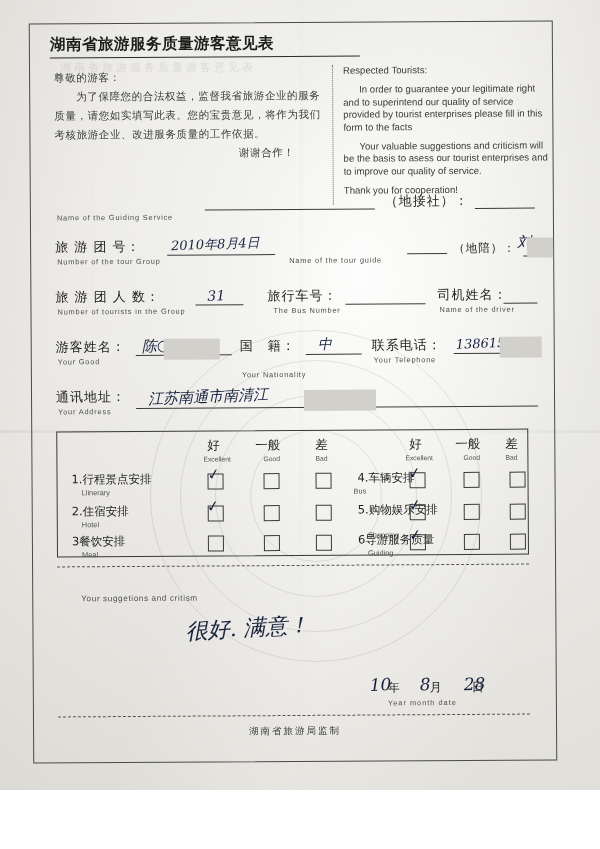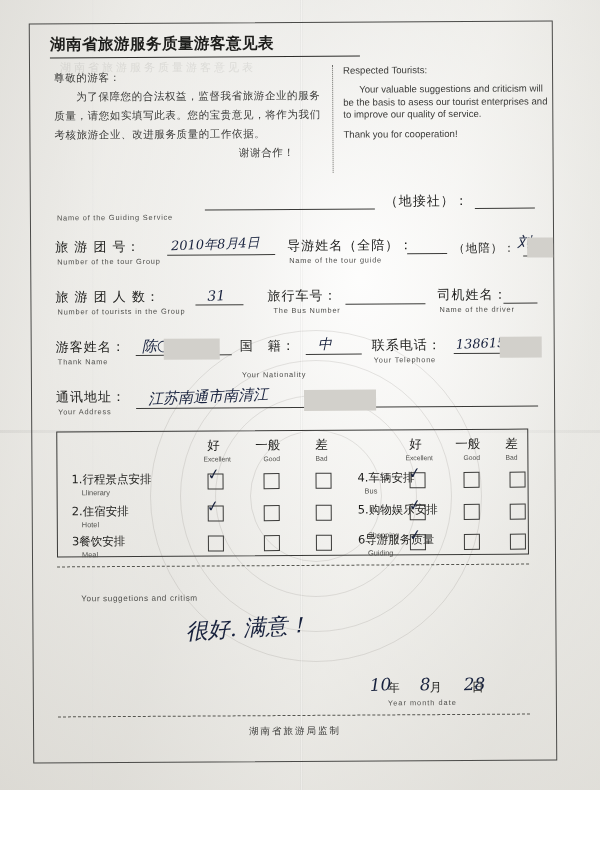--- a/index.html
+++ b/index.html
@@ -131,38 +131,38 @@
     <div class="title zh">湖南省旅游服务质量游客意见表</div>
 
     <div class="preface zh">
       <span>尊敬的游客：</span>
       <span class="ind">为了保障您的合法权益，监督我省旅游企业的服务质量，请您如实填写此表。您的宝贵意见，将作为我们考核旅游企业、改进服务质量的工作依据。</span>
       <span class="sign">谢谢合作！</span>
     </div>
 
     <div class="eng">
       <p>Respected Tourists:</p>
+      <p class="ind">In order to guarantee your legitimate right and to superintend our quality of service provided by tourist enterprises please fill in this form to the facts</p>
       <p class="ind">Your valuable suggestions and criticism will be the basis to asess our tourist enterprises and to improve our quality of service.</p>
       <p>Thank you for cooperation!</p>
     </div>
 
     <div class="row" style="top:168px;">
       <span class="fsub" style="left:2px;top:19px;">Name   of   the   Guiding   Service</span>
       <span class="uline" style="left:150px;top:16px;width:170px;"></span>
       <span class="flabel zh" style="left:330px;top:0;">（地接社）：</span>
       <span class="uline" style="left:420px;top:16px;width:60px;"></span>
     </div>
 
     <div class="row" style="top:212px;">
       <span class="flabel zh" style="left:0;top:0;">旅 游 团 号：</span>
       <span class="fsub" style="left:2px;top:19px;">Number of the tour Group</span>
       <span class="uline" style="left:112px;top:17px;width:108px;"></span>
       <span class="hw" style="left:116px;top:-2px;font-size:13px;">2010年8月4日</span>
 
-      <span class="flabel zh" style="left:232px;top:0;">导游姓名（全陪）：</span>
       <span class="fsub" style="left:234px;top:19px;">Name    of    the    tour    guide</span>
       <span class="uline" style="left:352px;top:17px;width:40px;"></span>
 
       <span class="flabel zh" style="left:398px;top:5px;font-size:11.5px;">（地陪）：</span>
       <span class="uline" style="left:468px;top:20px;width:14px;"></span>
       <span class="hw" style="left:462px;top:-2px;font-size:14px;">刘</span>
       <span class="redact" style="left:472px;top:2px;width:26px;height:20px;"></span>
     </div>
 
     <div class="row" style="top:262px;">
@@ -175,21 +175,21 @@
       <span class="fsub" style="left:218px;top:19px;">The Bus Number</span>
       <span class="uline" style="left:290px;top:17px;width:80px;"></span>
 
       <span class="flabel zh" style="left:382px;top:0;">司机姓名：</span>
       <span class="fsub" style="left:384px;top:19px;">Name of the driver</span>
       <span class="uline" style="left:448px;top:17px;width:34px;"></span>
     </div>
 
     <div class="row" style="top:312px;">
       <span class="flabel zh" style="left:0;top:0;">游客姓名：</span>
-      <span class="fsub" style="left:2px;top:19px;">Thank      Name</span>
+      <span class="fsub" style="left:2px;top:19px;">Your      Good</span>
       <span class="uline" style="left:80px;top:17px;width:96px;"></span>
       <span class="hw" style="left:86px;top:-1px;font-size:15px;">陈○</span>
       <span class="redact" style="left:108px;top:1px;width:56px;height:21px;"></span>
 
       <span class="flabel zh" style="left:184px;top:0;">国　籍：</span>
       <span class="fsub" style="left:186px;top:33px;">Your    Nationality</span>
       <span class="uline" style="left:250px;top:17px;width:56px;"></span>
       <span class="hw" style="left:262px;top:-1px;font-size:14px;">中</span>
 
       <span class="flabel zh" style="left:316px;top:0;">联系电话：</span>
@@ -237,21 +237,21 @@
       <span class="box" style="left:206px;top:74px;"></span>
       <span class="box" style="left:258px;top:74px;"></span>
 
       <span class="item zh" style="left:14px;top:102px;"><span>3</span><span>餐饮安排</span></span>
       <span class="itemsub" style="left:24px;top:118px;">Meal</span>
       <span class="box" style="left:150px;top:104px;"></span>
       <span class="box" style="left:206px;top:104px;"></span>
       <span class="box" style="left:258px;top:104px;"></span>
 
       <span class="item zh" style="left:300px;top:40px;"><span>4.</span><span>车辆安排</span></span>
-      <span class="itemsub" style="left:307px;top:56px;">Bus</span>
+      <span class="itemsub" style="left:296px;top:56px;">Bus</span>
       <span class="box" style="left:352px;top:42px;"></span>
       <span class="tick" style="left:351px;top:34px;">✓</span>
       <span class="box" style="left:406px;top:42px;"></span>
       <span class="box" style="left:452px;top:42px;"></span>
 
       <span class="item zh" style="left:300px;top:72px;"><span>5.</span><span>购物娱乐安排</span></span>
       <span class="itemsub" style="left:310px;top:100px;">Shopping</span>
       <span class="box" style="left:352px;top:74px;"></span>
       <span class="tick" style="left:351px;top:66px;">✓</span>
       <span class="box" style="left:406px;top:74px;"></span>

